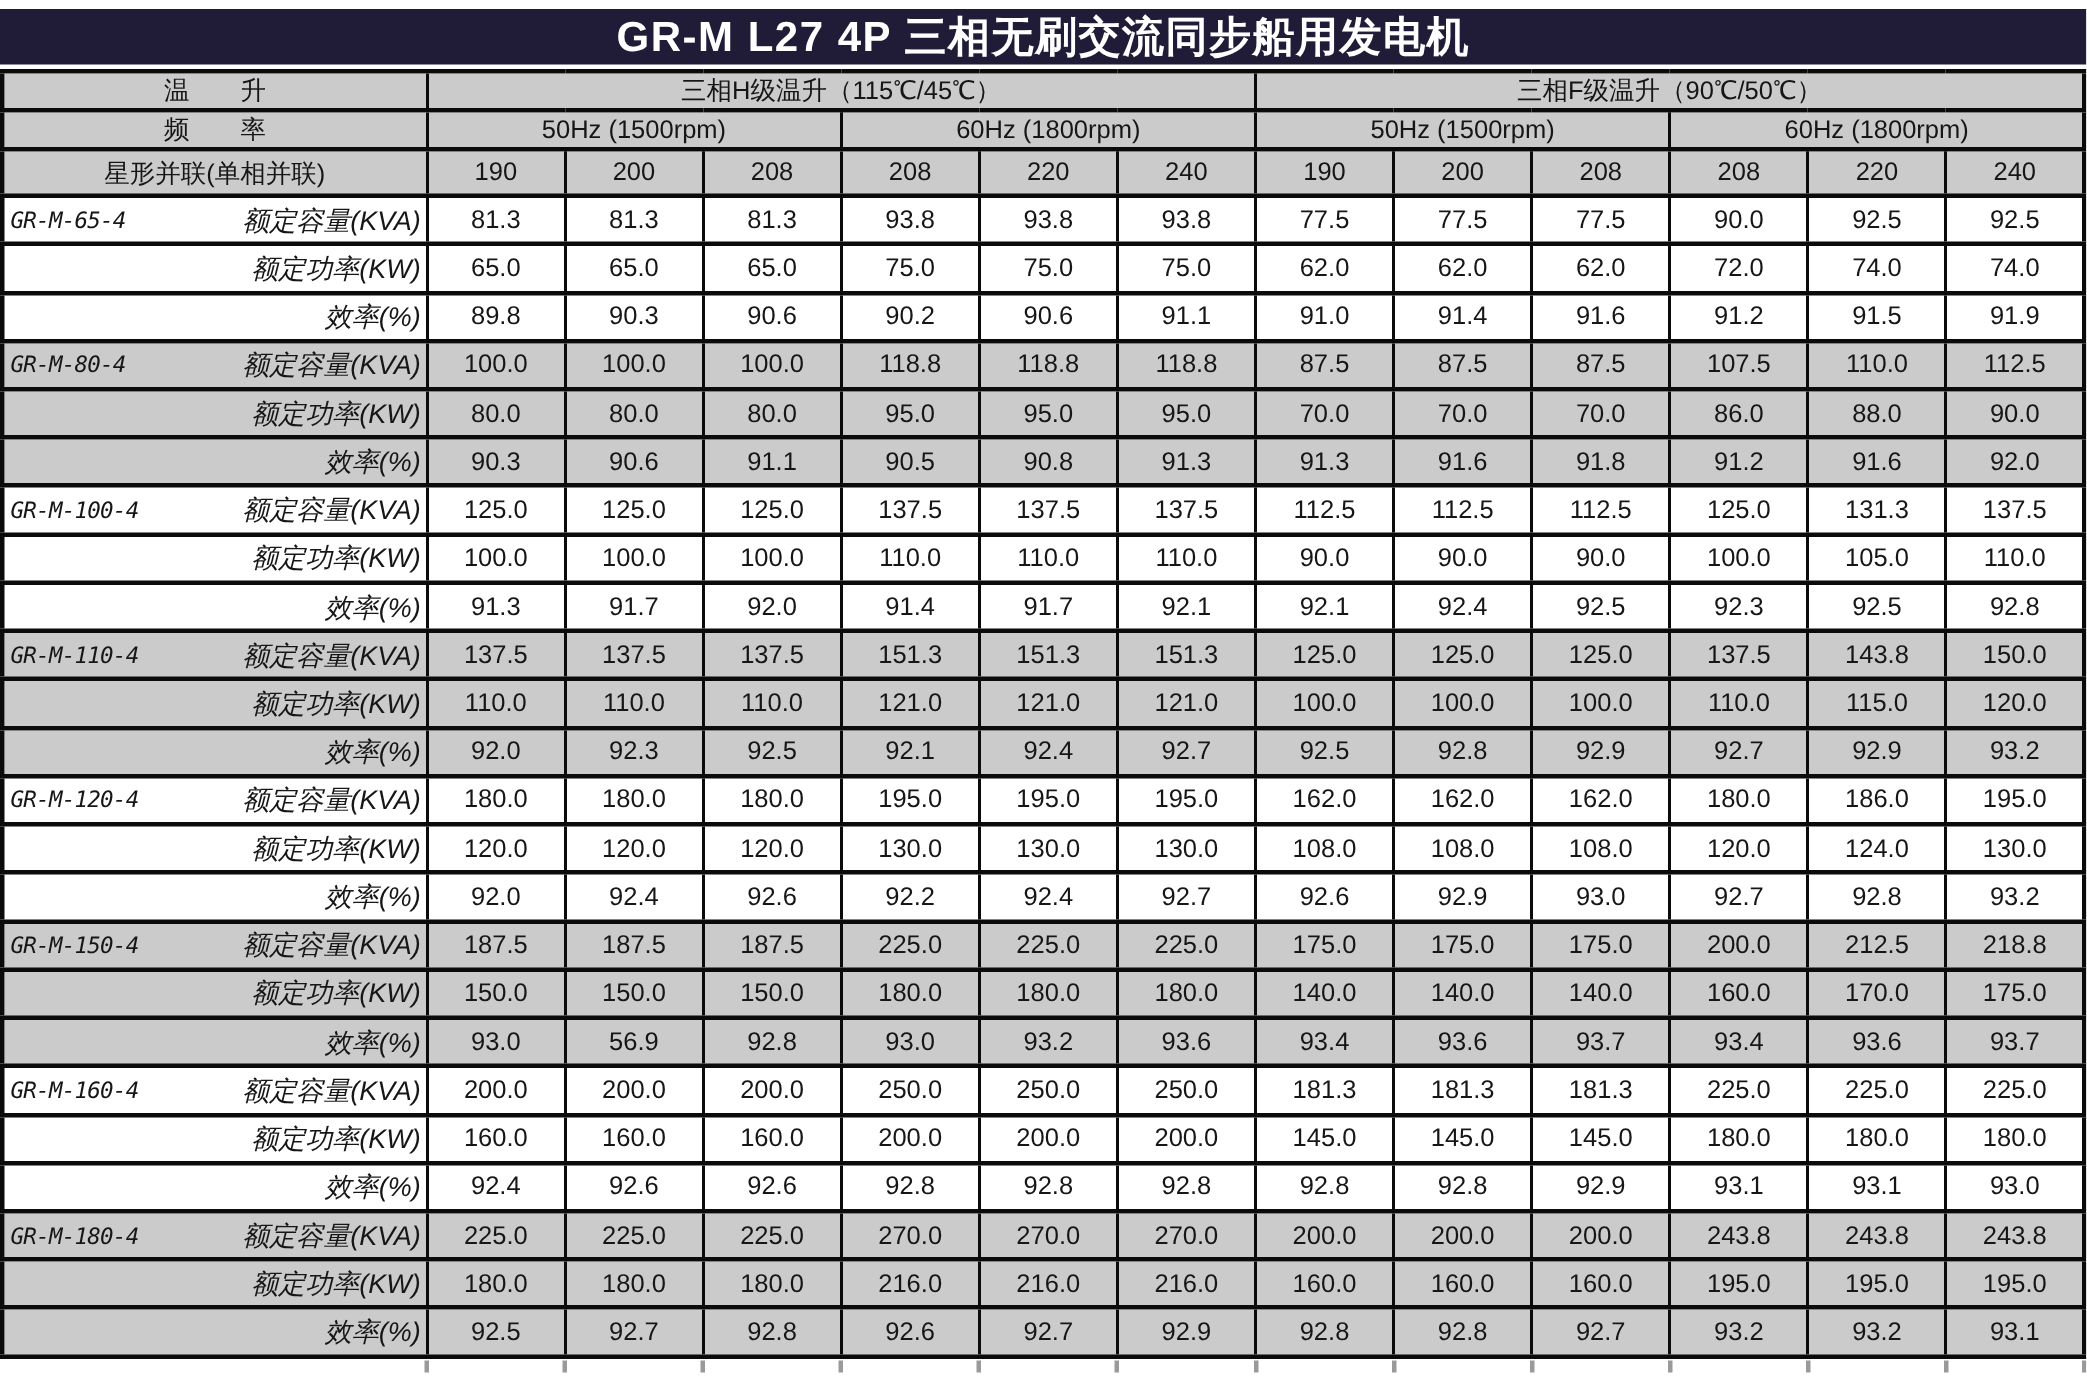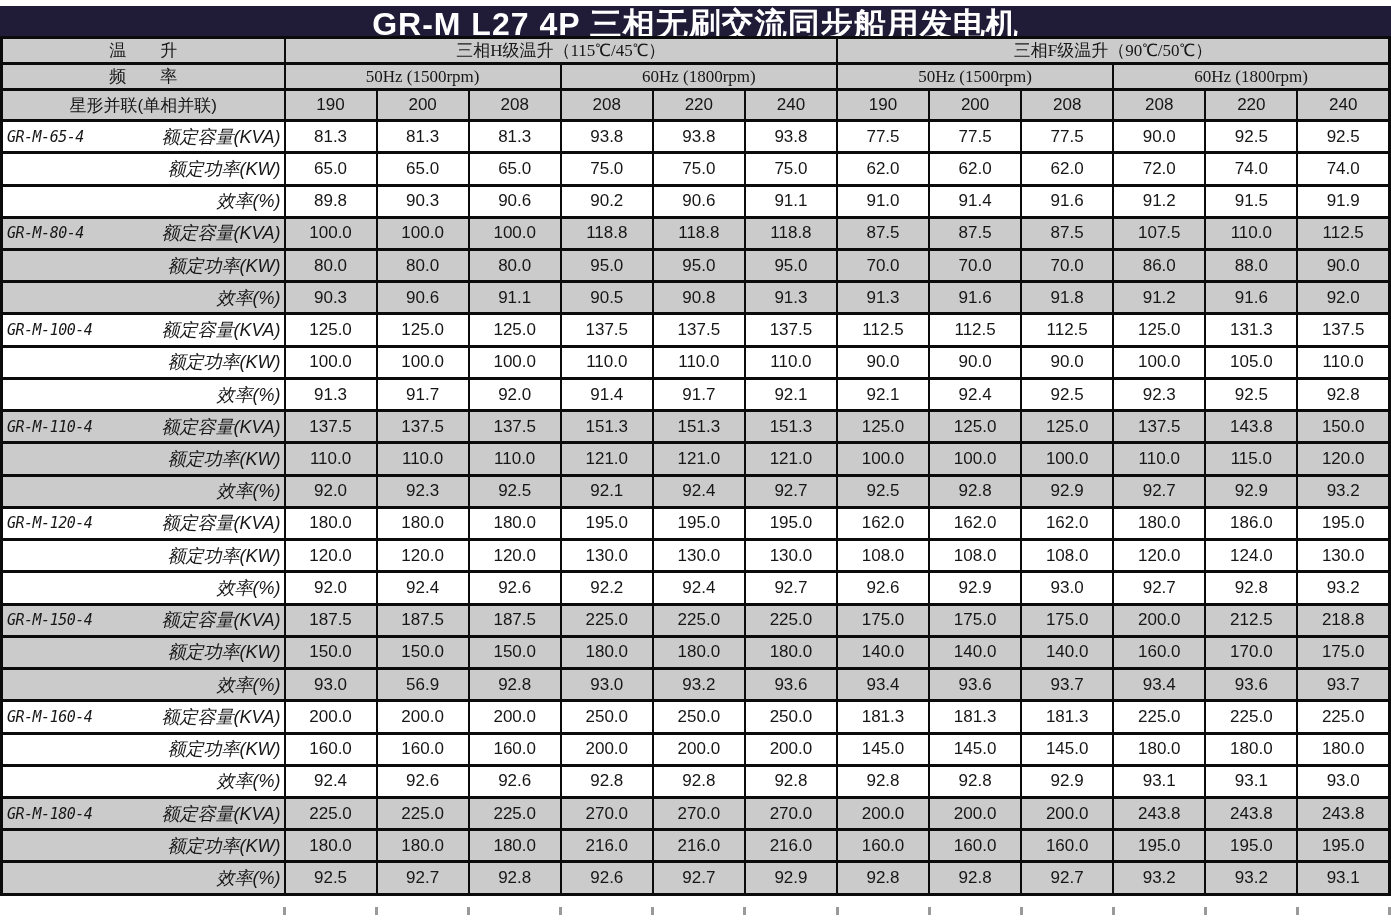--- a/index.html
+++ b/index.html
@@ -2,36 +2,36 @@
 <html><head>
 <meta charset="utf-8">
 <style>
   html,body{margin:0;padding:0;background:#ffffff;}
   body{width:1391px;height:920px;font-family:"Liberation Sans",sans-serif;}
   .page{position:relative;width:1391px;height:920px;background:#ffffff;overflow:hidden;}
   .title-bar{
     position:absolute;left:0;top:6px;width:1391px;height:37px;
     display:flex;align-items:center;justify-content:center;
   }
-  .title-bar span{font-size:32px;font-weight:bold;letter-spacing:1px;}
+  .title-bar span{font-size:28px;font-weight:bold;letter-spacing:1px;}
   table.spec{
-    position:absolute;left:0;top:36px;width:1391px;height:860px;
+    position:absolute;left:0;top:46px;width:1391px;height:860px;
     border-collapse:collapse;table-layout:fixed;
   }
   table.spec td{
     border-left:2px solid #0b0b0b;border-right:2px solid #0b0b0b;
     border-top:3px solid #0b0b0b;border-bottom:3px solid #0b0b0b;
     text-align:center;vertical-align:middle;
     font-size:17px;color:#161616;background:#ffffff;
     padding:0;overflow:hidden;white-space:nowrap;
   }
   table.spec{border:3px solid #0b0b0b;}
   tr.gray td{background:#cbcbcb;}
   tr.shade td{background:#cbcbcb;}
-  td.hdr{font-size:19px;font-family:Liberation Serif, serif;}
+  td.hdr{font-size:19px;}
   td.label{font-size:18px;}
   .split-cell{display:flex;justify-content:space-between;align-items:center;padding:0 3px 0 4px;font-style:italic;}
   .model{font-family:"DejaVu Sans Mono",monospace;font-size:15px;letter-spacing:-0.5px;}
   .param{font-size:18px;}
   .tick{position:absolute;top:907px;width:3px;height:8px;background:#9a9a9a;}
 </style>
 </head>
 <body>
 
 <div class="page">

